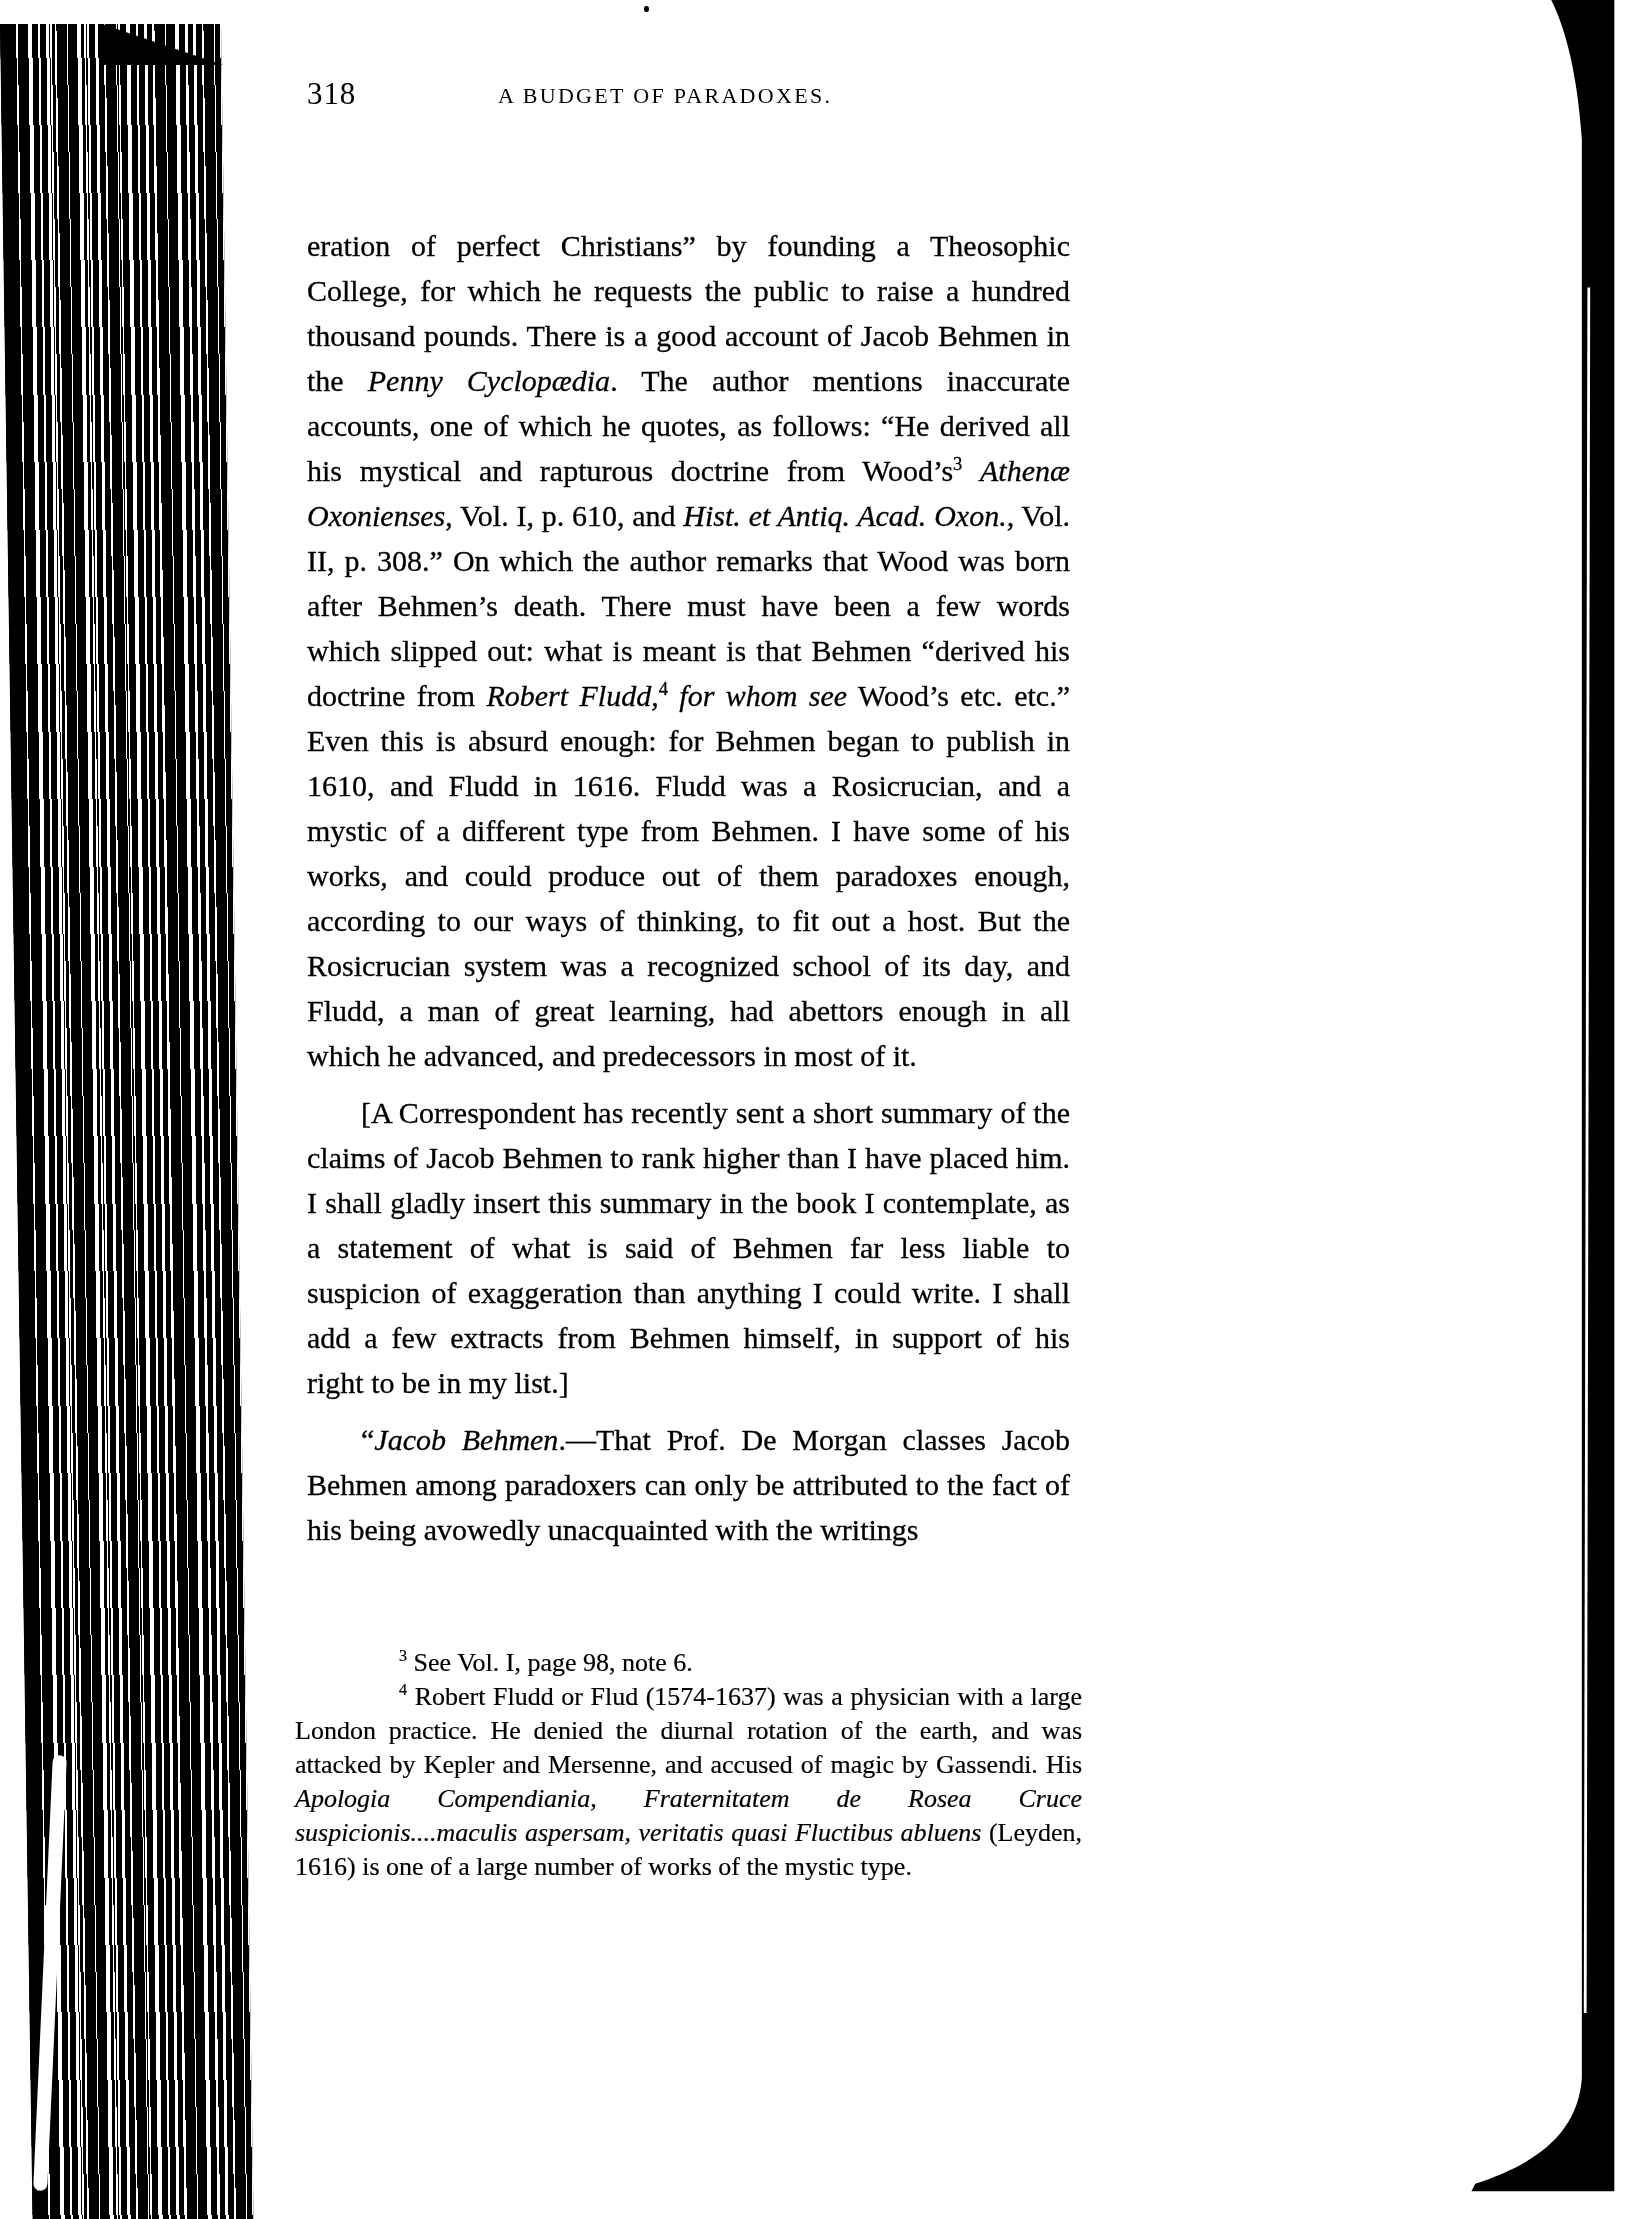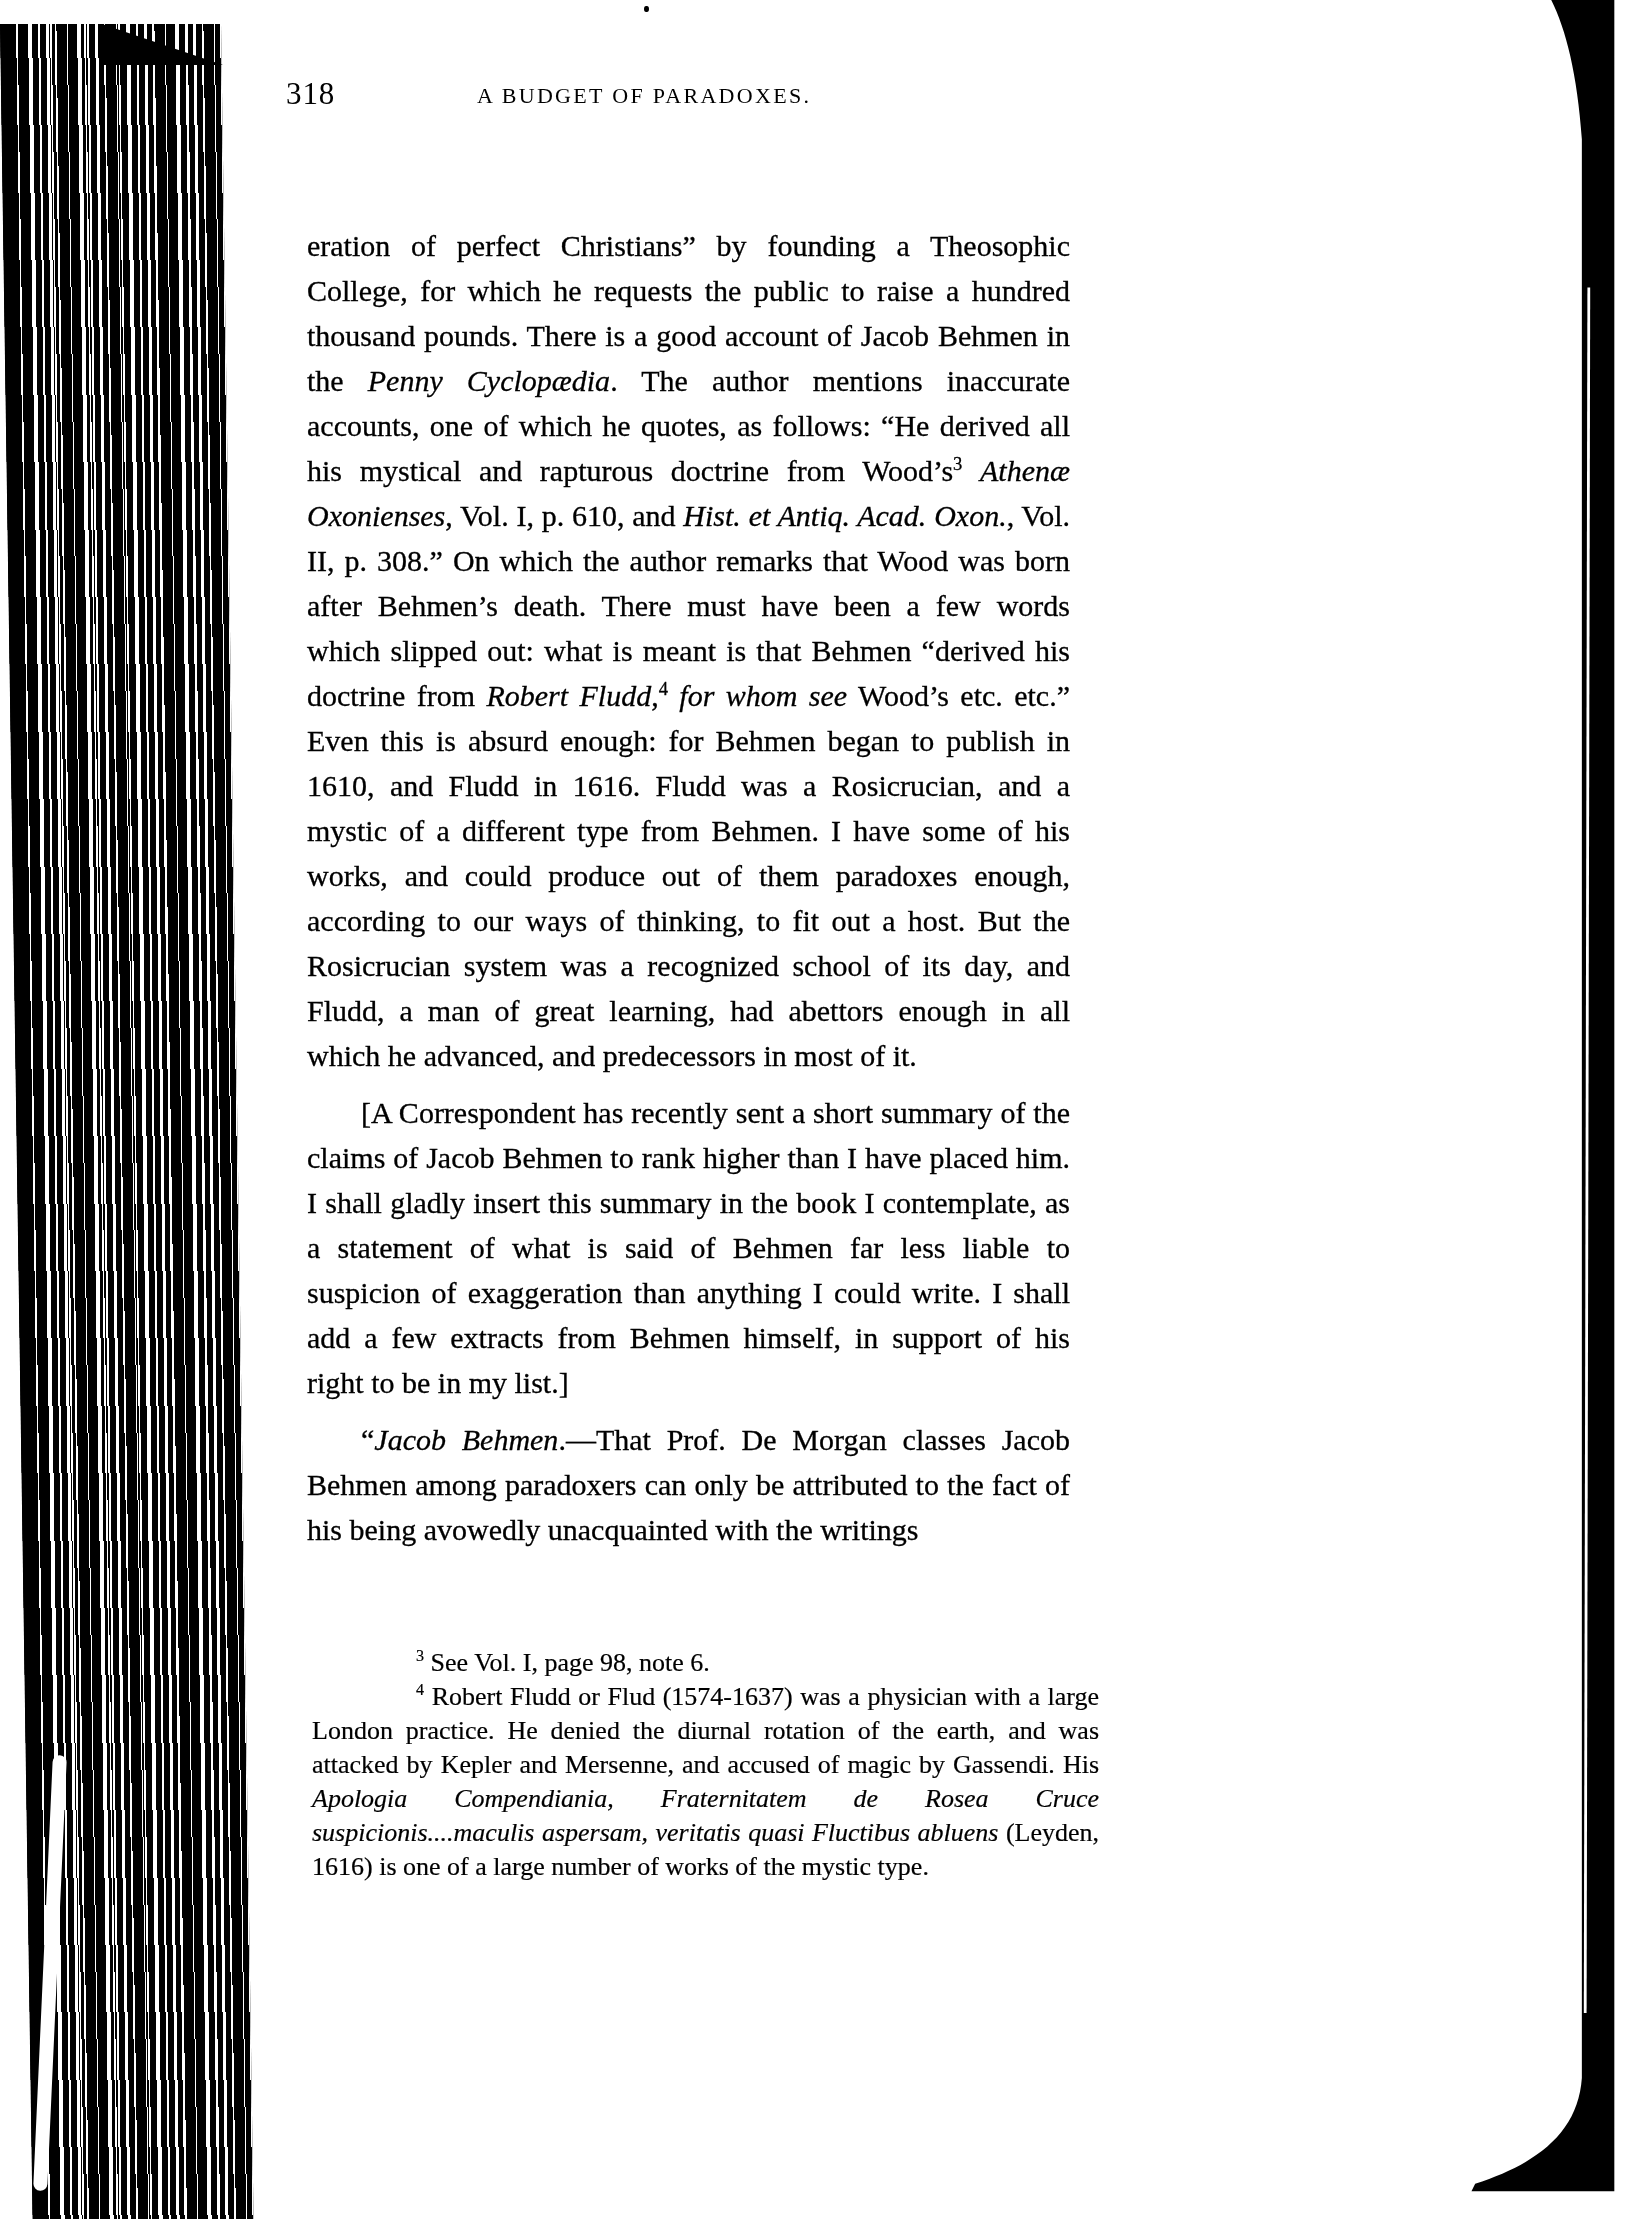--- a/index.html
+++ b/index.html
@@ -32,40 +32,40 @@
   .white-streak{
     position:absolute;left:43px;top:1755px;width:14px;height:436px;
     background:#fff;border-radius:9.3px;
     transform:rotate(2.6deg);
   }
   .right-band{position:absolute;top:0;right:0;width:207px;height:2220px;}
   .speck{position:absolute;left:644px;top:5.6px;width:4.6px;height:6.5px;background:#000;border-radius:50%;}
 
   
   .page-header{
-    position:absolute;left:286px;top:76px;width:787px;height:37px;text-decoration:underline;
+    position:absolute;left:307px;top:76px;width:787px;height:37px;text-decoration:underline;
   }
   .page-number{
     position:absolute;left:0;top:0;
     font-size:31px;letter-spacing:0.9px;
   }
   .running-title{
     position:absolute;left:191px;top:6.5px;
     font-size:22px;letter-spacing:2.3px;white-space:nowrap;text-align:center;
   }
   .body-text{
     position:absolute;left:295px;top:211px;width:787px;
     font-size:30px;line-height:45px;
     text-align:justify;
     -webkit-text-stroke:0.3px currentColor;
   }
   .body-text p{margin:12px;}
   .body-text p.indent{text-indent:54px;}
   .footnotes{
-    position:absolute;left:312px;top:1646px;width:787px;
+    position:absolute;left:295px;top:1646px;width:787px;
     font-size:26px;line-height:34px;
     text-align:justify;
     -webkit-text-stroke:0.2px currentColor;
   }
   .footnotes p{margin:0;text-indent:104px;}
   sup{font-size:0.62em;vertical-align:super;line-height:0;}
   em{font-style:italic;}
 </style>
 </head>
 <body>

